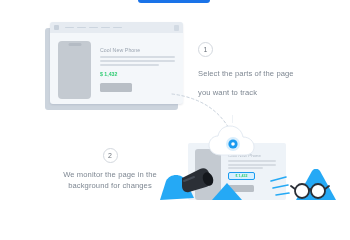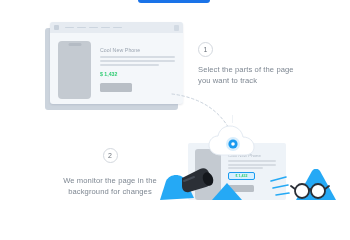--- a/index.html
+++ b/index.html
@@ -74,26 +74,26 @@
   
   .step-badge {
     width: 15px; height: 15px; border-radius: 50%;
     border: 0.9px solid #d3d8de;
     color: #6b727b; font-size: 7px;
     display: flex; align-items: center; justify-content: center;
   }
   .step1 { position: absolute; left: 198px; top: 42px; width: 110px; }
   .step1 .step-text {
     margin-top: 7px; color: #7e8792; font-size: 7.6px;
-    line-height: 11px; letter-spacing: .1px;
+    line-height: 19px; letter-spacing: .1px;
   }
   .step2 { position: absolute; left: 55px; top: 148px; width: 110px; text-align: right; }
   .step2 .badge-wrap { display: flex; justify-content: center; }
   .step2 .step-text {
-    margin-top: 12px; color: #7e8792; font-size: 7.6px;
+    margin-top: 6px; color: #7e8792; font-size: 7.6px;
     line-height: 11px; letter-spacing: .1px; text-align: center;
   }
 
   
   .illus { position: absolute; left: 160px; top: 125px; width: 190px; height: 75px; }
   .illus-page {
     position: absolute; left: 28px; top: 18px;
     width: 98px; height: 57px;
     background: #eef3f8; border-radius: 2px;
   }

